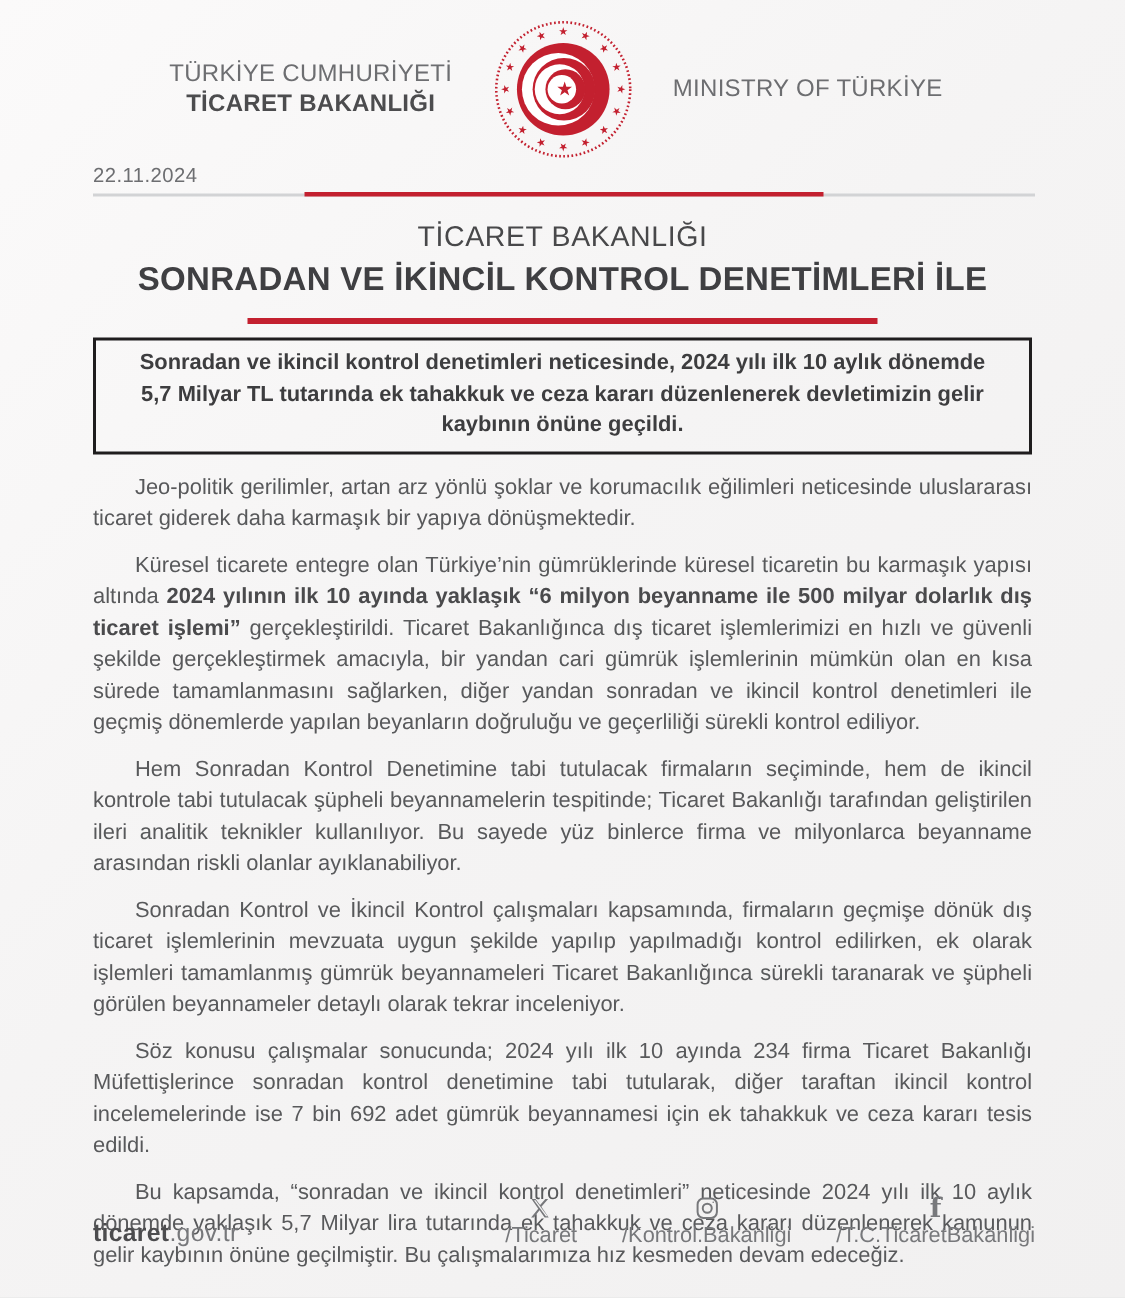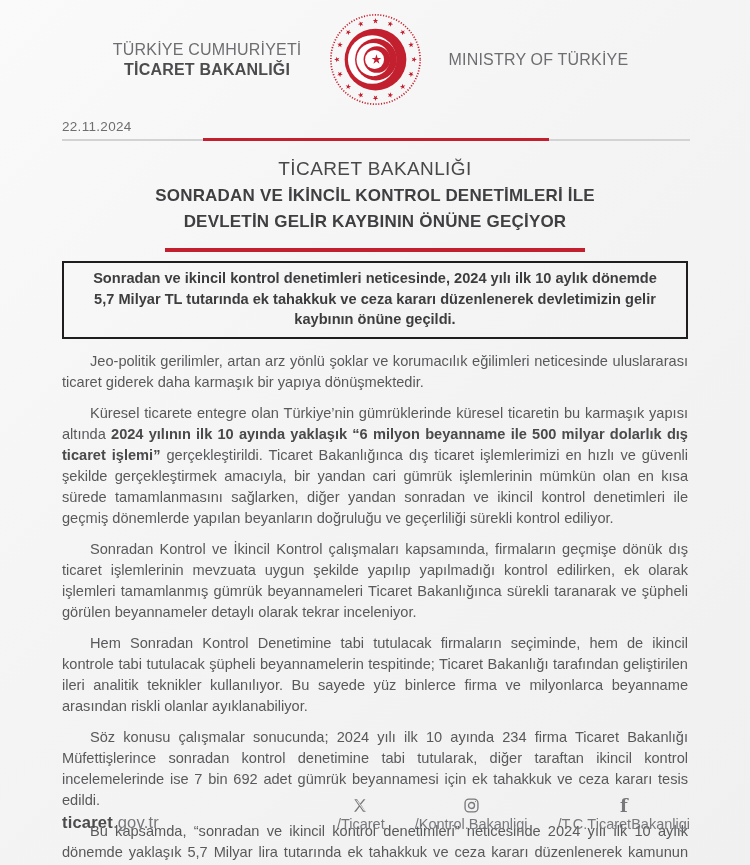--- a/index.html
+++ b/index.html
@@ -31,21 +31,21 @@
   }
   .org-block{line-height:20px;font-size:16px;letter-spacing:.2px;}
   .org-tr{justify-self:end;text-align:center;}
   .org-en{justify-self:start;text-align:left;}
   .org-line1{color:var(--muted-gray);font-weight:400;}
   .org-line2{color:#4c4c4e;font-weight:700;}
   .logo-wrap{width:95px;height:95px;}
   
   .date-row{
     padding:0 62px;
-    margin-top:12px;
+    margin-top:2px;
     font-size:13.5px;
     color:var(--muted-gray);
     letter-spacing:.3px;
   }
   .divider{
     position:relative;
     margin:5px 60px 0 62px;
     height:2px;
     background:var(--line-gray);
   }
@@ -56,21 +56,21 @@
     background:var(--accent-red);
   }
   
   .title-section{margin-top:17px;text-align:center;}
   .title-kicker{
     font-size:19px;font-weight:400;
     color:#48484a;letter-spacing:.4px;
   }
   .title-main{
     margin-top:3px;
-    font-size:17px;font-weight:700;
+    font-size:22px;font-weight:700;
     color:var(--title-dark);
     line-height:26px;letter-spacing:.2px;
   }
   .title-accent-bar{
     width:420px;height:4px;
     margin:13px auto 0;
     background:var(--accent-red);
   }
   
   .highlight-box{
@@ -162,34 +162,33 @@
 
   <div class="date-row">22.11.2024</div>
   <div class="divider">
     <span class="divider-red"></span>
   </div>
 
   <div class="title-section">
     <div class="title-kicker">TİCARET BAKANLIĞI</div>
     <div class="title-main">
       <div>SONRADAN VE İKİNCİL KONTROL DENETİMLERİ İLE</div>
-      <div>DEVLETİN GELİR KAYBININ ÖNÜNE GEÇİYOR</div>
     </div>
     <div class="title-accent-bar"></div>
   </div>
 
   <div class="highlight-box">
     <p>Sonradan ve ikincil kontrol denetimleri neticesinde, 2024 yılı ilk 10 aylık dönemde 5,7 Milyar TL tutarında ek tahakkuk ve ceza kararı düzenlenerek devletimizin gelir kaybının önüne geçildi.</p>
   </div>
 
   <div class="body-copy">
       <p><span>Jeo-politik gerilimler, artan arz yönlü şoklar ve korumacılık eğilimleri neticesinde uluslararası ticaret giderek daha karmaşık bir yapıya dönüşmektedir.</span></p>
       <p><span>Küresel ticarete entegre olan Türkiye’nin gümrüklerinde küresel ticaretin bu karmaşık yapısı altında </span><span class="bold">2024 yılının ilk 10 ayında yaklaşık “6 milyon beyanname ile 500 milyar dolarlık dış ticaret işlemi”</span><span> gerçekleştirildi. Ticaret Bakanlığınca dış ticaret işlemlerimizi en hızlı ve güvenli şekilde gerçekleştirmek amacıyla, bir yandan cari gümrük işlemlerinin mümkün olan en kısa sürede tamamlanmasını sağlarken, diğer yandan sonradan ve ikincil kontrol denetimleri ile geçmiş dönemlerde yapılan beyanların doğruluğu ve geçerliliği sürekli kontrol ediliyor.</span></p>
+      <p><span>Hem Sonradan Kontrol Denetimine tabi tutulacak firmaların seçiminde, hem de ikincil kontrole tabi tutulacak şüpheli beyannamelerin tespitinde; Ticaret Bakanlığı tarafından geliştirilen ileri analitik teknikler kullanılıyor. Bu sayede yüz binlerce firma ve milyonlarca beyanname arasından riskli olanlar ayıklanabiliyor.</span></p>
       <p><span>Sonradan Kontrol ve İkincil Kontrol çalışmaları kapsamında, firmaların geçmişe dönük dış ticaret işlemlerinin mevzuata uygun şekilde yapılıp yapılmadığı kontrol edilirken, ek olarak işlemleri tamamlanmış gümrük beyannameleri Ticaret Bakanlığınca sürekli taranarak ve şüpheli görülen beyannameler detaylı olarak tekrar inceleniyor.</span></p>
-      <p><span>Hem Sonradan Kontrol Denetimine tabi tutulacak firmaların seçiminde, hem de ikincil kontrole tabi tutulacak şüpheli beyannamelerin tespitinde; Ticaret Bakanlığı tarafından geliştirilen ileri analitik teknikler kullanılıyor. Bu sayede yüz binlerce firma ve milyonlarca beyanname arasından riskli olanlar ayıklanabiliyor.</span></p>
       <p><span>Söz konusu çalışmalar sonucunda; 2024 yılı ilk 10 ayında 234 firma Ticaret Bakanlığı Müfettişlerince sonradan kontrol denetimine tabi tutularak, diğer taraftan ikincil kontrol incelemelerinde ise 7 bin 692 adet gümrük beyannamesi için ek tahakkuk ve ceza kararı tesis edildi.</span></p>
       <p><span>Bu kapsamda, “sonradan ve ikincil kontrol denetimleri” neticesinde 2024 yılı ilk 10 aylık dönemde yaklaşık 5,7 Milyar lira tutarında ek tahakkuk ve ceza kararı düzenlenerek kamunun gelir kaybının önüne geçilmiştir. Bu çalışmalarımıza hız kesmeden devam edeceğiz.</span></p>
     </div>
 
   <div class="footer">
     <div class="website">
       <span class="site-bold">ticaret</span><span>.gov.tr</span>
     </div>
 
     <div class="social">

